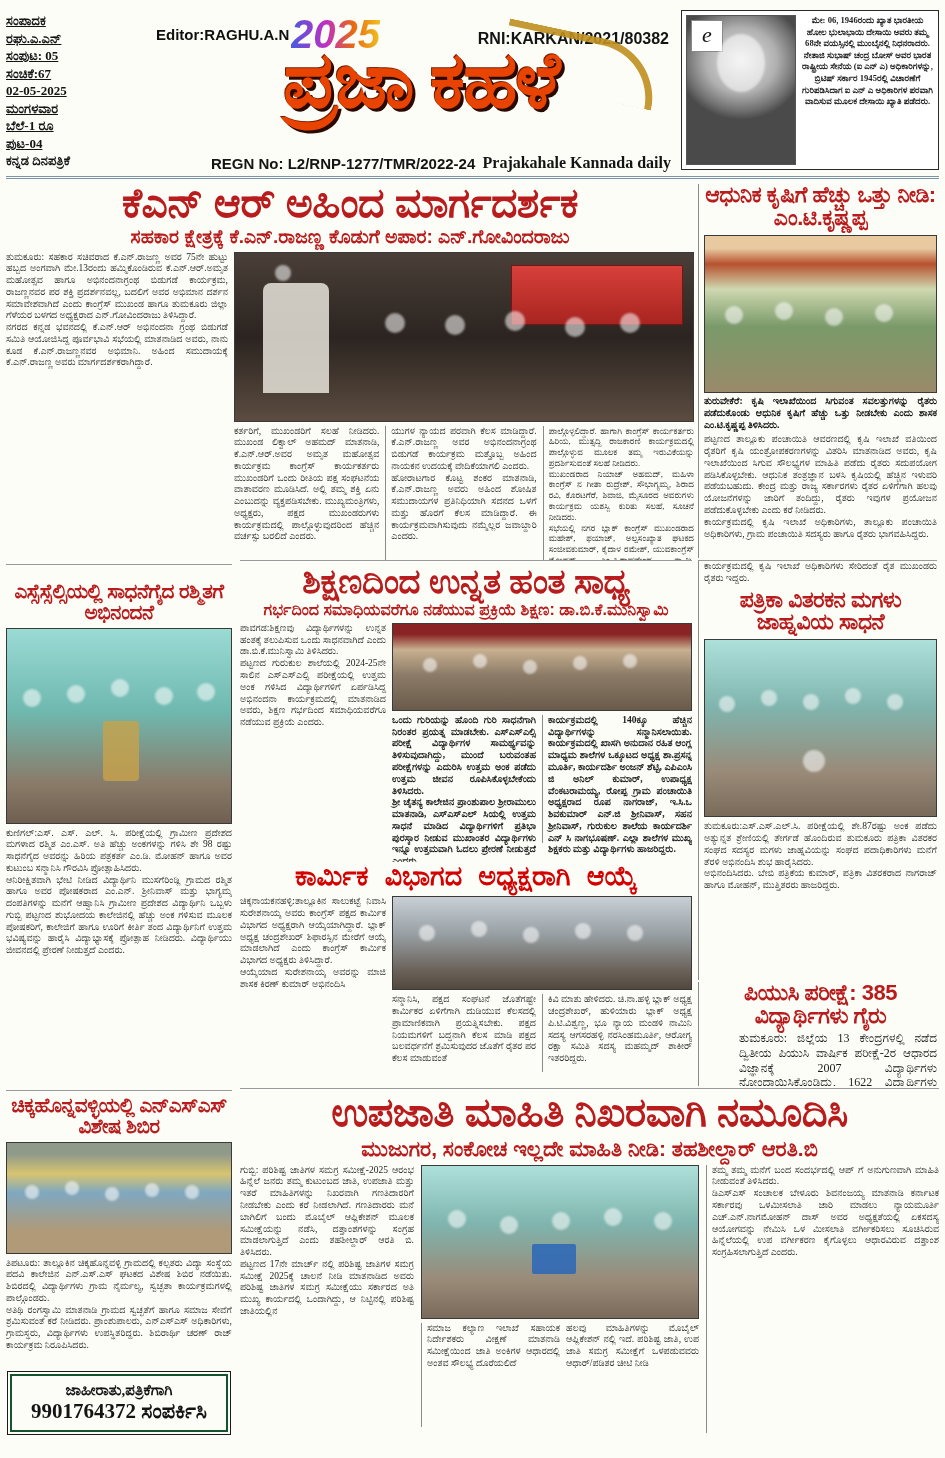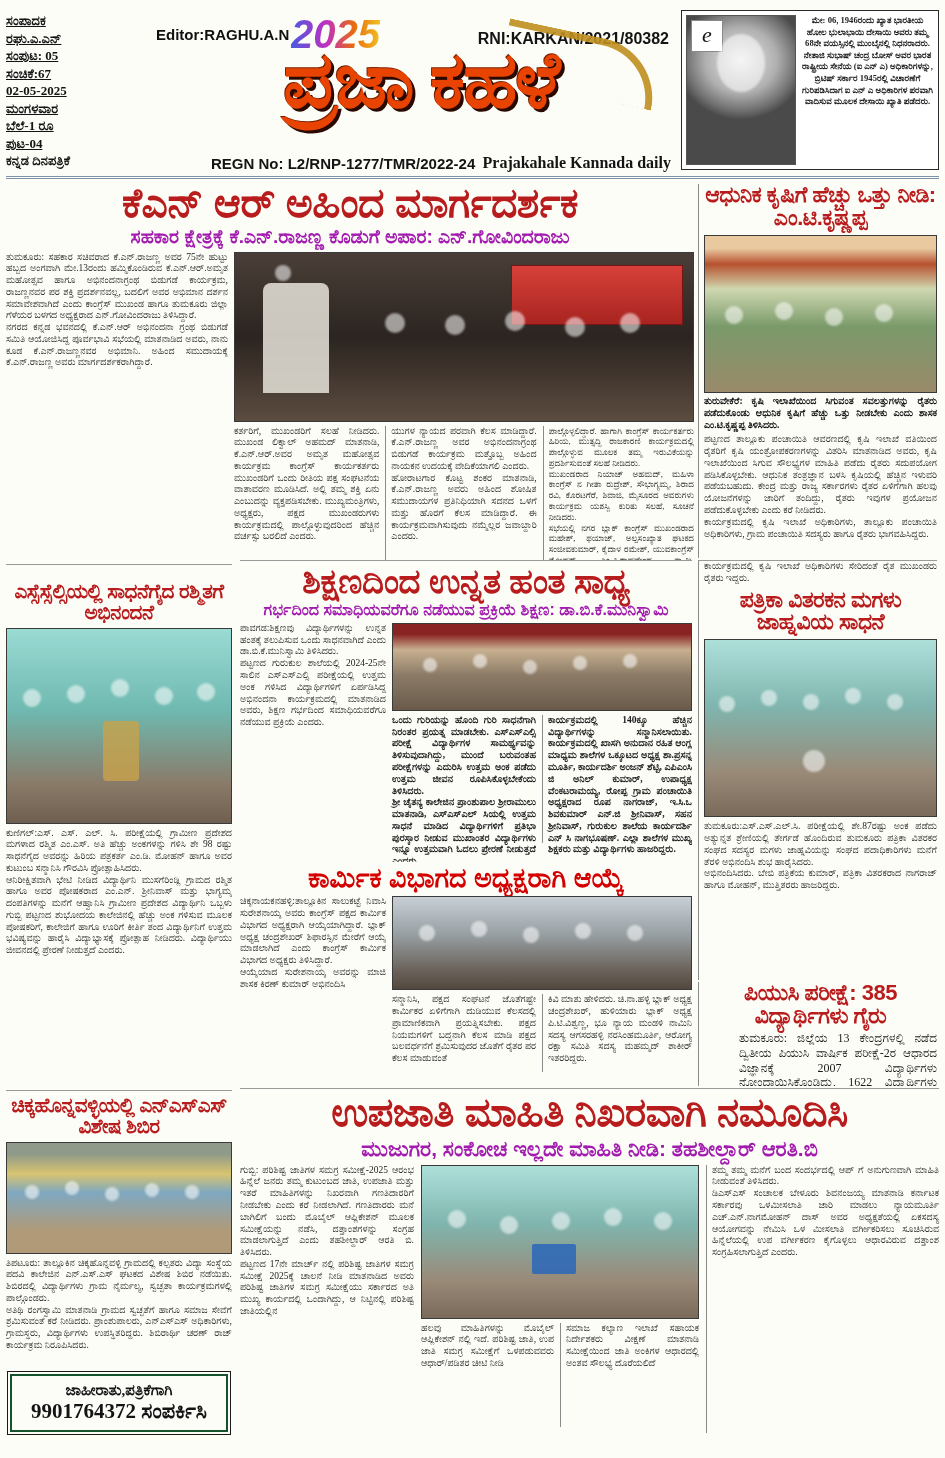--- a/index.html
+++ b/index.html
@@ -1,21 +1,21 @@
 <!DOCTYPE html>
 <html><head>
 <meta charset="utf-8">
 <style>
   html,body{margin:0;padding:0;background:#9a9a9a;}
   .page{position:relative;width:945px;height:1458px;margin:0 auto;background:#fdfdf8;
         font-family:"Liberation Serif",serif;color:#141414;overflow:hidden;}
   .sec{position:absolute;overflow:hidden;}
   .h-black{font-family:"Liberation Sans",sans-serif;font-weight:bold;color:#b91c1c;
            text-align:center;line-height:1.04;letter-spacing:-0.5px;}
-  .sub{font-family:"Liberation Sans",sans-serif;font-weight:bold;color:#a21caf;
+  .sub{font-family:"Liberation Sans",sans-serif;font-weight:bold;color:#b91c1c;
        text-align:center;line-height:1.1;}
   .h-red{font-family:"Liberation Sans",sans-serif;font-weight:bold;color:#d40000;
          text-align:center;line-height:1.05;}
   .body{font-size:9.5px;line-height:1.24;text-align:justify;white-space:pre-line;color:#1c1c1c;}
   .caption{font-size:9.5px;line-height:1.25;font-weight:bold;text-align:justify;color:#111;}
   .photo{position:relative;background:linear-gradient(160deg,#8a7a66,#57493c 45%,#8c7b69 75%,#6b5c4e);
          border:1px solid #3a3a3a;overflow:hidden;}
   .ph-stage{background:linear-gradient(180deg,#4a3f38,#2b2420 50%,#5c4c40);}
   .ph-field{background:linear-gradient(180deg,#e8c9a0 8%,#b7512e 18%,#cfd8b0 34%,#7a9a6a 58%,#9a8a6a);}
   .ph-room{background:linear-gradient(180deg,#9adbd4,#6fb9b0 42%,#8a7a68 80%,#6e5f50);}
@@ -169,21 +169,21 @@
         <div style="display:flex;gap:6px;margin-top:4px;height:128px;font-weight:bold;">
           <div class="body" style="flex:1;">ಒಂದು ಗುರಿಯನ್ನು ಹೊಂದಿ ಗುರಿ ಸಾಧನೆಗಾಗಿ ನಿರಂತರ ಪ್ರಯತ್ನ ಮಾಡಬೇಕು. ಎಸ್ಎಸ್ಎಲ್ಸಿ ಪರೀಕ್ಷೆ ವಿದ್ಯಾರ್ಥಿಗಳ ಸಾಮರ್ಥ್ಯವನ್ನು ತಿಳಿಸುವುದಾಗಿದ್ದು, ಮುಂದೆ ಬರುವಂತಹ ಪರೀಕ್ಷೆಗಳನ್ನು ಎದುರಿಸಿ ಉತ್ತಮ ಅಂಕ ಪಡೆದು ಉತ್ತಮ ಜೀವನ ರೂಪಿಸಿಕೊಳ್ಳಬೇಕೆಂದು ತಿಳಿಸಿದರು.
 ಶ್ರೀ ಚೈತನ್ಯ ಕಾಲೇಜಿನ ಪ್ರಾಂಶುಪಾಲ ಶ್ರೀರಾಮುಲು ಮಾತನಾಡಿ, ಎಸ್ಎಸ್ಎಲ್ ಸಿಯಲ್ಲಿ ಉತ್ತಮ ಸಾಧನೆ ಮಾಡಿದ ವಿದ್ಯಾರ್ಥಿಗಳಿಗೆ ಪ್ರತಿಭಾ ಪುರಸ್ಕಾರ ನೀಡುವ ಮುಖಾಂತರ ವಿದ್ಯಾರ್ಥಿಗಳು ಇನ್ನೂ ಉತ್ತಮವಾಗಿ ಓದಲು ಪ್ರೇರಣೆ ನೀಡುತ್ತದೆ ಎಂದರು.</div>
           <div class="body vr" style="flex:1;padding-left:5px;">ಕಾರ್ಯಕ್ರಮದಲ್ಲಿ 140ಕ್ಕೂ ಹೆಚ್ಚಿನ ವಿದ್ಯಾರ್ಥಿಗಳನ್ನು ಸನ್ಮಾನಿಸಲಾಯಿತು. ಕಾರ್ಯಕ್ರಮದಲ್ಲಿ ಖಾಸಗಿ ಅನುದಾನ ರಹಿತ ಆಂಗ್ಲ ಮಾಧ್ಯಮ ಶಾಲೆಗಳ ಒಕ್ಕೂಟದ ಅಧ್ಯಕ್ಷ ಶಾ.ಪ್ರಸನ್ನ ಮೂರ್ತಿ, ಕಾರ್ಯದರ್ಶಿ ಅಂಜನ್ ಶೆಟ್ಟಿ, ಎಪಿಎಂಸಿ ಜಿ ಅನಿಲ್ ಕುಮಾರ್, ಉಪಾಧ್ಯಕ್ಷ ವೆಂಕಟರಾಮಯ್ಯ, ರೋಪ್ಪ ಗ್ರಾಮ ಪಂಚಾಯಿತಿ ಅಧ್ಯಕ್ಷರಾದ ರೂಪ ನಾಗರಾಜ್, ಇ.ಸಿ.ಒ ಶಿವಕುಮಾರ್ ಎನ್.ಜಿ ಶ್ರೀನಿವಾಸ್, ಸಹನ ಶ್ರೀನಿವಾಸ್, ಗುರುಕುಲ ಶಾಲೆಯ ಕಾರ್ಯದರ್ಶಿ ಎನ್ ಸಿ ನಾಗಭೂಷಣ್. ಎಲ್ಲಾ ಶಾಲೆಗಳ ಮುಖ್ಯ ಶಿಕ್ಷಕರು ಮತ್ತು ವಿದ್ಯಾರ್ಥಿಗಳು ಹಾಜರಿದ್ದರು.</div>
         </div>
       </div>
     </div>
   </div>
 
   <div class="sec" style="left:240px;top:864px;width:452px;height:222px;">
-    <div class="h-red" style="font-size:27px;">ಕಾರ್ಮಿಕ ವಿಭಾಗದ ಅಧ್ಯಕ್ಷರಾಗಿ ಆಯ್ಕೆ</div>
+    <div class="h-red" style="font-size:27px;font-family:Liberation Mono, monospace;">ಕಾರ್ಮಿಕ ವಿಭಾಗದ ಅಧ್ಯಕ್ಷರಾಗಿ ಆಯ್ಕೆ</div>
     <div style="display:flex;gap:6px;margin-top:4px;">
       <div class="body" style="width:146px;flex:none;height:178px;">ಚಿಕ್ಕನಾಯಕನಹಳ್ಳಿ:ತಾಲ್ಲೂಕಿನ ಸಾಲುಕಟ್ಟೆ ನಿವಾಸಿ ಸುರೇಶನಾಯ್ಕ ಅವರು ಕಾಂಗ್ರೆಸ್ ಪಕ್ಷದ ಕಾರ್ಮಿಕ ವಿಭಾಗದ ಅಧ್ಯಕ್ಷರಾಗಿ ಆಯ್ಕೆಯಾಗಿದ್ದಾರೆ. ಬ್ಲಾಕ್ ಅಧ್ಯಕ್ಷ ಚಂದ್ರಶೇಖರ್ ಶಿಫಾರಸ್ಸಿನ ಮೇರೆಗೆ ಆಯ್ಕೆ ಮಾಡಲಾಗಿದೆ ಎಂದು ಕಾಂಗ್ರೆಸ್ ಕಾರ್ಮಿಕ ವಿಭಾಗದ ಅಧ್ಯಕ್ಷರು ತಿಳಿಸಿದ್ದಾರೆ.
 ಆಯ್ಕೆಯಾದ ಸುರೇಶನಾಯ್ಕ ಅವರನ್ನು ಮಾಜಿ ಶಾಸಕ ಕಿರಣ್ ಕುಮಾರ್ ಅಭಿನಂದಿಸಿ</div>
       <div style="flex:1;">
         <div class="photo ph-street" style="height:92px;">
           <div class="figure-dot" style="left:26px;top:28px;width:16px;height:16px;"></div>
           <div class="figure-dot" style="left:78px;top:24px;width:16px;height:16px;"></div>
           <div class="figure-dot" style="left:130px;top:30px;width:16px;height:16px;"></div>
           <div class="figure-dot" style="left:182px;top:26px;width:16px;height:16px;"></div>
           <div class="figure-dot" style="left:234px;top:28px;width:16px;height:16px;"></div>
@@ -242,22 +242,22 @@
       <div style="width:278px;flex:none;">
         <div class="photo ph-home" style="height:152px;">
           <div class="figure-dot" style="left:26px;top:44px;width:18px;height:18px;"></div>
           <div class="figure-dot" style="left:78px;top:50px;width:18px;height:18px;"></div>
           <div class="figure-dot" style="left:130px;top:46px;width:18px;height:18px;"></div>
           <div class="figure-dot" style="left:182px;top:42px;width:18px;height:18px;"></div>
           <div class="figure-dot" style="left:232px;top:46px;width:18px;height:18px;"></div>
           <div style="position:absolute;left:110px;top:78px;width:44px;height:30px;background:#2a66b8;opacity:.85;border-radius:2px;"></div>
         </div>
         <div style="display:flex;gap:6px;margin-top:4px;height:104px;">
+          <div class="body vr" style="flex:1;padding-left:5px;">ಸಮಾಜ ಕಲ್ಯಾಣ ಇಲಾಖೆ ಸಹಾಯಕ ನಿರ್ದೇಶಕರು ವೀಕ್ಷಣೆ ಮಾತನಾಡಿ ಸಮೀಕ್ಷೆಯಿಂದ ಜಾತಿ ಅಂಕಿಗಳ ಆಧಾರದಲ್ಲಿ ಅಂತವ ಸೌಲಭ್ಯ ದೊರೆಯಲಿದೆ</div>
           <div class="body" style="flex:1;">ಹಲವು ಮಾಹಿತಿಗಳನ್ನು ಮೊಬೈಲ್ ಆಪ್ಲಿಕೇಶನ್ ನಲ್ಲಿ ಇದೆ. ಪರಿಶಿಷ್ಟ ಜಾತಿ, ಉಪ ಜಾತಿ ಸಮಗ್ರ ಸಮೀಕ್ಷೆಗೆ ಒಳಪಡುವವರು ಆಧಾರ್/ಪಡಿತರ ಚೀಟಿ ನೀಡಿ</div>
-          <div class="body vr" style="flex:1;padding-left:5px;">ಸಮಾಜ ಕಲ್ಯಾಣ ಇಲಾಖೆ ಸಹಾಯಕ ನಿರ್ದೇಶಕರು ವೀಕ್ಷಣೆ ಮಾತನಾಡಿ ಸಮೀಕ್ಷೆಯಿಂದ ಜಾತಿ ಅಂಕಿಗಳ ಆಧಾರದಲ್ಲಿ ಅಂತವ ಸೌಲಭ್ಯ ದೊರೆಯಲಿದೆ</div>
         </div>
       </div>
       <div class="body vr" style="flex:1;padding-left:5px;height:268px;">ತಮ್ಮ ತಮ್ಮ ಮನೆಗೆ ಬಂದ ಸಂದರ್ಭದಲ್ಲಿ ಆಪ್ ಗೆ ಅನುಗುಣವಾಗಿ ಮಾಹಿತಿ ನೀಡುವಂತೆ ತಿಳಿಸಿದರು.
 ಡಿಎಸ್ಎಸ್ ಸಂಚಾಲಕ ಬೇಳೂರು ಶಿವನಂಜಯ್ಯ ಮಾತನಾಡಿ ಕರ್ನಾಟಕ ಸರ್ಕಾರವು ಒಳಮೀಸಲಾತಿ ಜಾರಿ ಮಾಡಲು ನ್ಯಾಯಮೂರ್ತಿ ಎಚ್.ಎನ್.ನಾಗಮೋಹನ್ ದಾಸ್ ಅವರ ಅಧ್ಯಕ್ಷತೆಯಲ್ಲಿ ಏಕಸದಸ್ಯ ಆಯೋಗವನ್ನು ನೇಮಿಸಿ ಒಳ ಮೀಸಲಾತಿ ವರ್ಗೀಕರಿಸಲು ಸೂಚಿಸಿರುವ ಹಿನ್ನೆಲೆಯಲ್ಲಿ ಉಪ ವರ್ಗೀಕರಣ ಕೈಗೊಳ್ಳಲು ಆಧಾರವಿರುವ ದತ್ತಾಂಶ ಸಂಗ್ರಹಿಸಲಾಗುತ್ತಿದೆ ಎಂದರು.</div>
     </div>
   </div>
 
 </div>
 
 </body></html>

